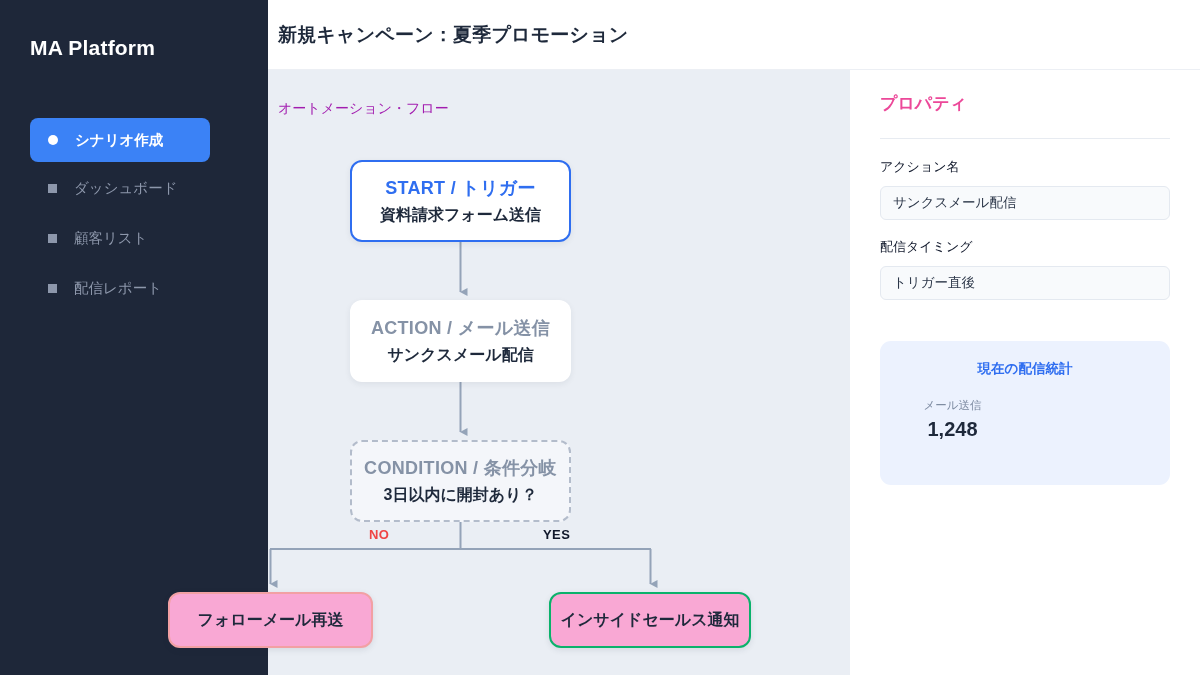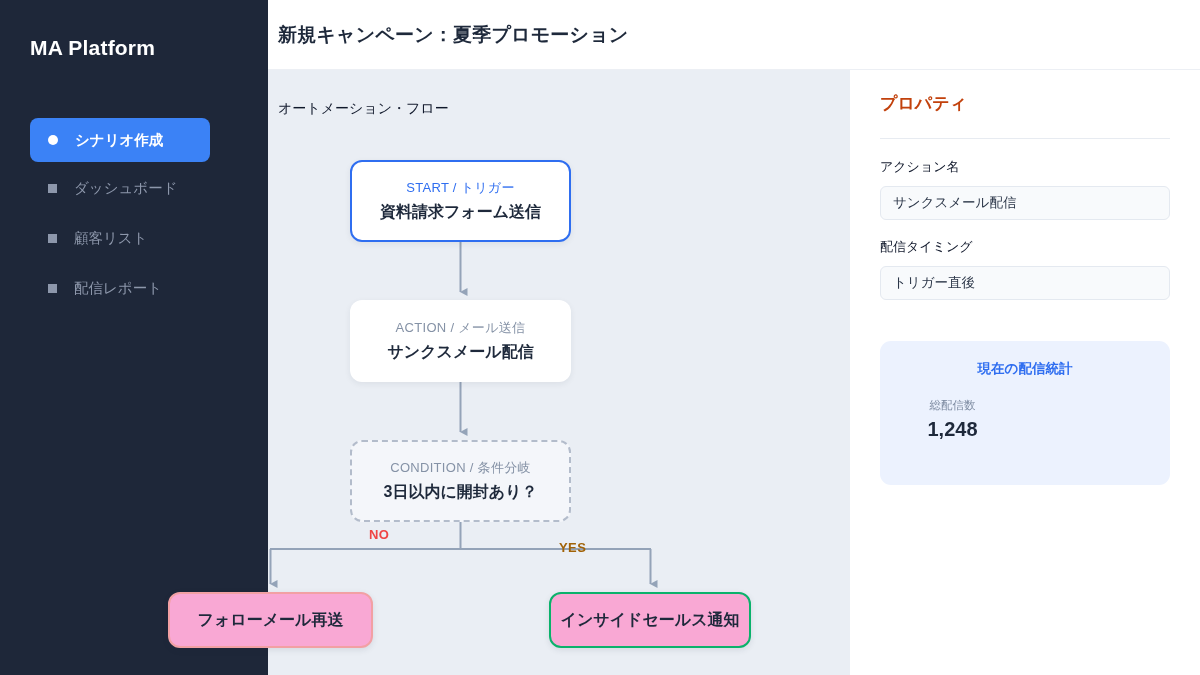--- a/index.html
+++ b/index.html
@@ -67,42 +67,42 @@
 
   
   .canvas {
     position: absolute; left: 240px; top: 70px;
     width: 610px; height: 605px;
     background: #eaeef4;
     overflow: visible;
   }
   .canvas-label {
     position: absolute; left: 38px; top: 30px;
-    font-size: 14px; color: #0f172a;
+    font-size: 14px; color: #a21caf;
   }
   .flow-svg {
     position: absolute; left: 0; top: 0;
     width: 610px; height: 605px;
     overflow: visible;
     pointer-events: none;
   }
 
   
   .node {
     position: absolute;
     background: #ffffff;
     border-radius: 12px;
     display: flex; flex-direction: column;
     align-items: center; justify-content: center;
     box-shadow: 0 2px 6px rgba(30,41,59,0.07);
     cursor: pointer;
     z-index: 3;
   }
   .node .kicker {
-    font-size: 13px; font-weight: normal;
+    font-size: 18px; font-weight: bold;
     letter-spacing: 0.3px;
     margin-bottom: 5px;
   }
   .node .title {
     font-size: 16px; font-weight: bold; color: #1e293b;
   }
   .node-start {
     left: 110px; top: 90px; width: 221px; height: 82px;
     border: 2px solid #2f6ef0;
   }
@@ -140,31 +140,31 @@
     border: 2px solid #0ab26b;
   }
 
   .branch-tag {
     position: absolute;
     font-size: 13px; font-weight: bold;
     letter-spacing: 0.4px;
     z-index: 3;
   }
   .tag-no  { left: 105px; top: 457px; color: #ef4444; padding-left: 24px; }
-  .tag-yes { left: 303px; top: 470px; color: #a16207; margin-left: 16px; }
+  .tag-yes { left: 303px; top: 457px; color: #0f172a; }
 
   
   .panel {
     position: absolute; left: 850px; top: 70px;
     width: 350px; height: 605px;
     background: #ffffff;
   }
   .panel-title {
     position: absolute; left: 30px; top: 22px;
-    font-size: 17px; font-weight: bold; color: #c2410c;
+    font-size: 17px; font-weight: bold; color: #ec4899;
   }
   .panel-divider {
     position: absolute; left: 30px; top: 68px;
     width: 290px; height: 1px; background: #e7ebf1;
   }
   .field-label {
     position: absolute; left: 30px;
     font-size: 13px; color: #0f172a;
   }
   .field-input {
@@ -294,19 +294,19 @@
 
     <div class="field-label lbl-1">アクション名</div>
     <div class="field-input inp-1">サンクスメール配信</div>
 
     <div class="field-label lbl-2">配信タイミング</div>
     <div class="field-input inp-2">トリガー直後</div>
 
     <div class="stats">
       <div class="stats-title">現在の配信統計</div>
       <div class="stat stat-a">
-        <span class="k">総配信数</span>
+        <span class="k">メール送信</span>
         <span class="v">1,248</span>
       </div>
     </div>
   </aside>
 
 </div>
 
 </body></html>

